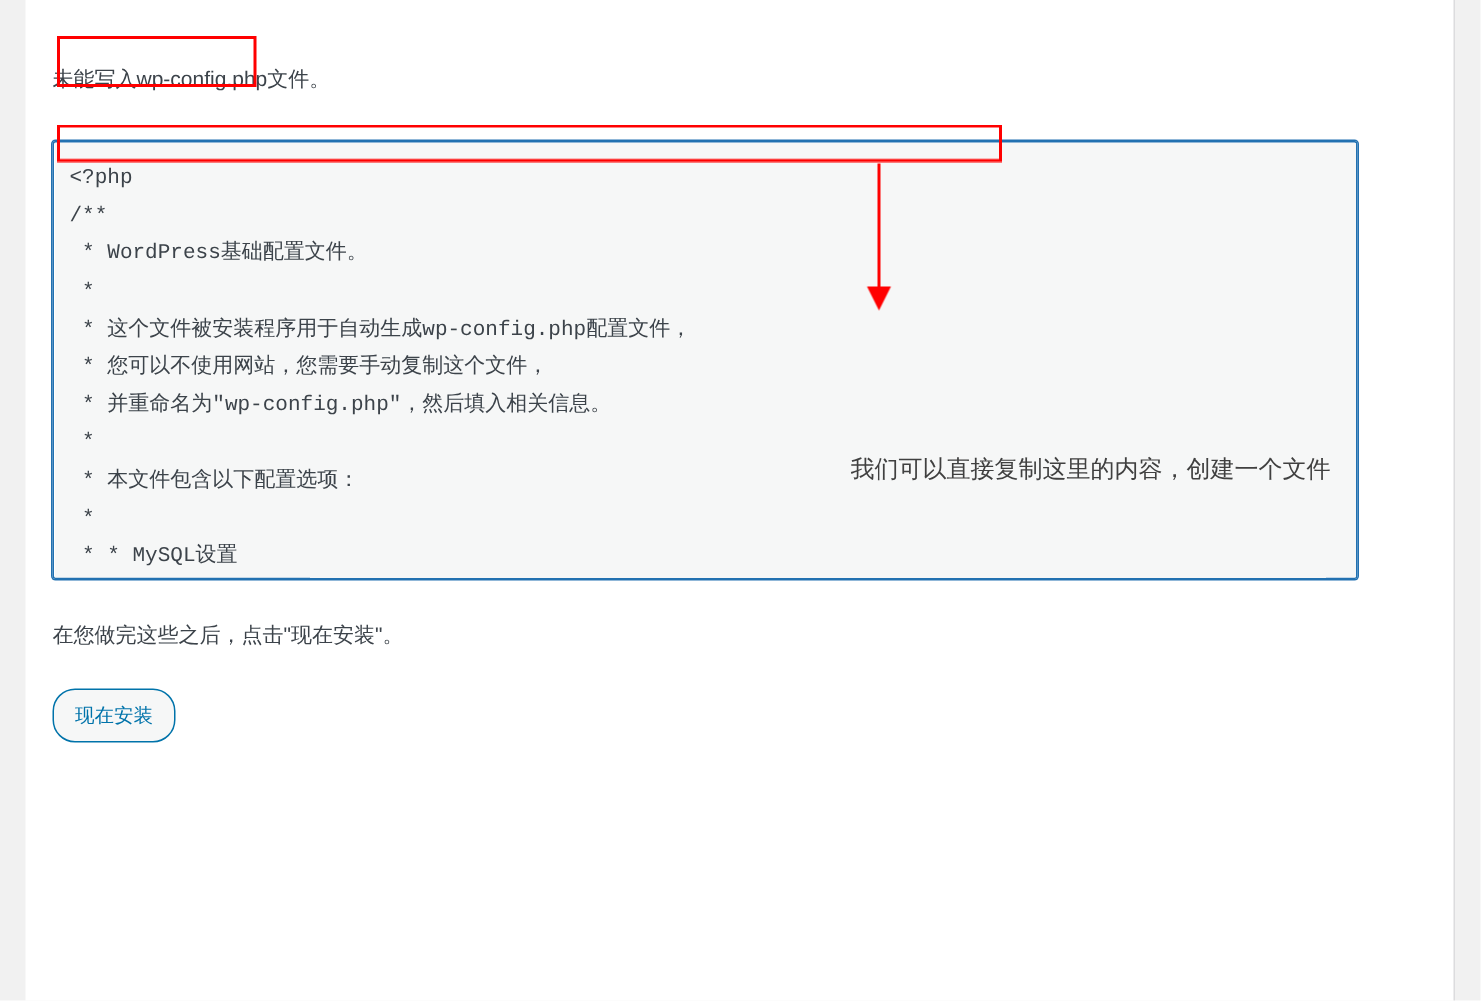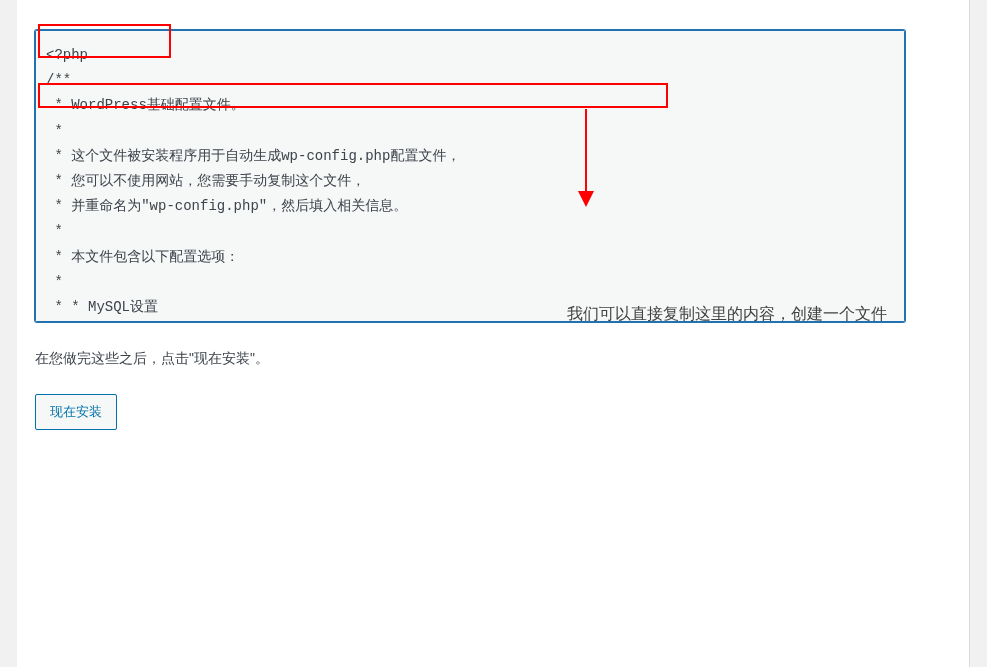--- a/index.html
+++ b/index.html
@@ -59,21 +59,21 @@
       color: #3c434a;
       margin-top: 24px;
       margin-bottom: 26px;
     }
     .install-button {
       font-size: 13px;
       color: #0073aa;
       background: #f6f7f7;
       border: 1px solid #0073aa;
       padding: 8px 14px;
-      border-radius: 2px;
+      border-radius: 15px;
       cursor: pointer;
       font-family: Liberation Mono, monospace;
     }
     
     .red-box-1 {
       position: absolute;
       border: 2px solid #ff0000;
       top: 24px;
       left: 21px;
       width: 133px;
@@ -104,20 +104,21 @@
       line-height: 1.7;
       width: 370px;
       pointer-events: none;
     }
   </style>
 </head>
 <body>
 
 <div class="container">
   <div class="content">
+    <p class="error-line">未能写入wp-config.php文件。</p>
     <textarea class="code-textarea" readonly="" style="">&lt;?php
 /**
  * WordPress基础配置文件。
  *
  * 这个文件被安装程序用于自动生成wp-config.php配置文件，
  * 您可以不使用网站，您需要手动复制这个文件，
  * 并重命名为"wp-config.php"，然后填入相关信息。
  *
  * 本文件包含以下配置选项：
  *

